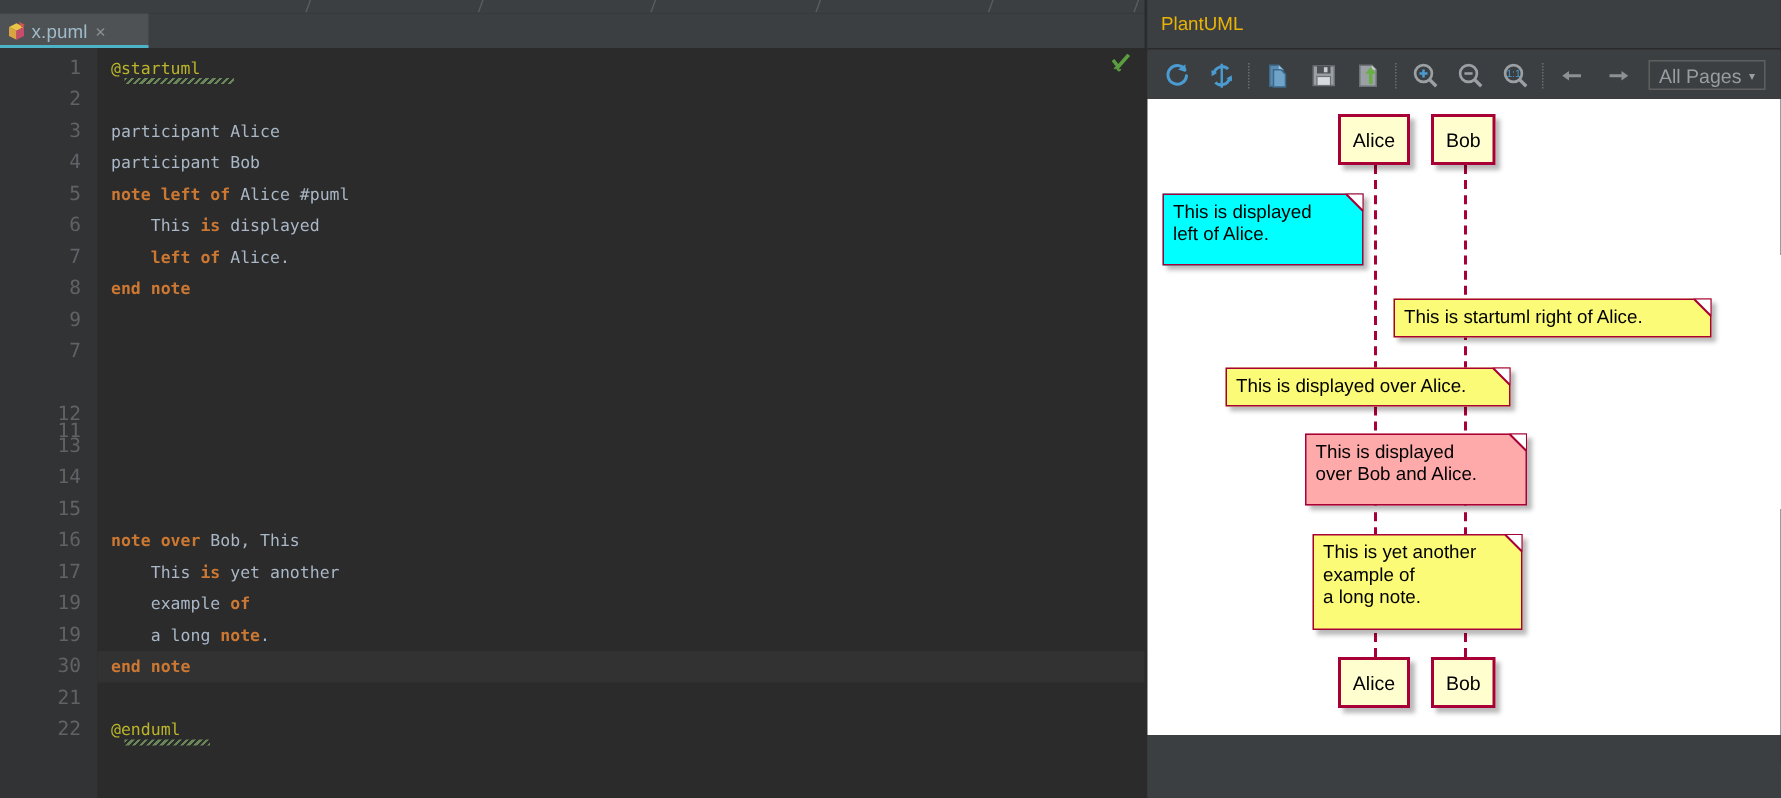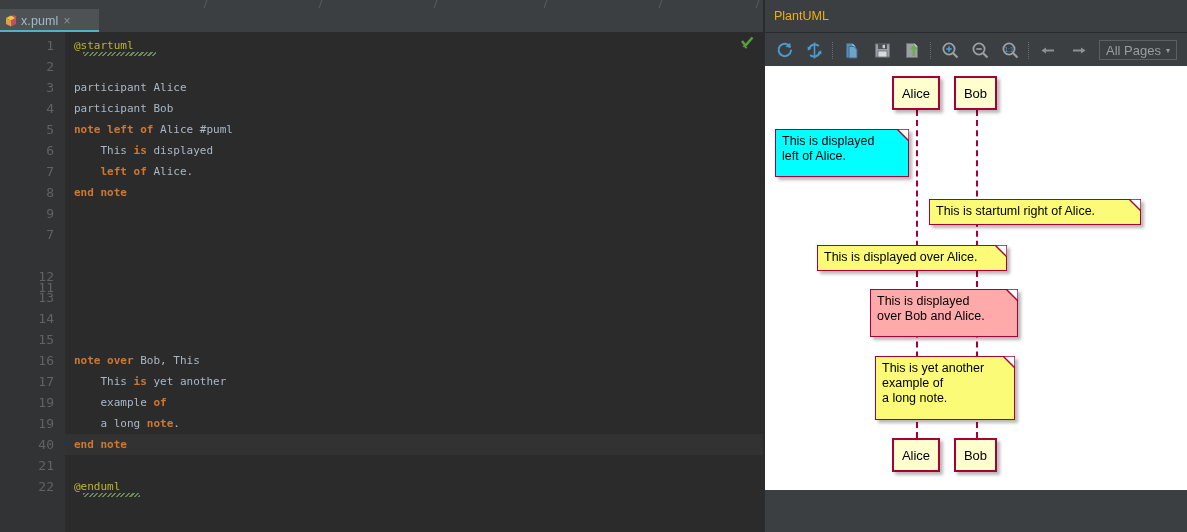--- a/index.html
+++ b/index.html
@@ -113,21 +113,21 @@
         <div class="gutterline" style="top: 192px;">7</div>
         <div class="gutterline" style="top: 213px; margin-top: 32px;">11</div>
         <div class="gutterline" style="top: 234px;">12</div>
         <div class="gutterline" style="top: 255px;">13</div>
         <div class="gutterline" style="top: 276px;">14</div>
         <div class="gutterline" style="top: 297px;">15</div>
         <div class="gutterline" style="top: 318px;">16</div>
         <div class="gutterline" style="top: 339px;">17</div>
         <div class="gutterline" style="top: 360px;">19</div>
         <div class="gutterline" style="top: 381px;">19</div>
-        <div class="gutterline" style="top: 402px;">40</div>
+        <div class="gutterline" style="top: 402px;">30</div>
         <div class="gutterline" style="top: 423px;">21</div>
         <div class="gutterline" style="top: 444px;">22</div>
       </div>
     <div class="code-area">
         <div class="codeline" style="top: 3px;"><span class="meta">@startuml</span><span style="position: absolute; left: 9px; top: 17px; height: 4px; width: 72.9px; background-image: repeating-linear-gradient(135deg, rgb(106, 135, 89) 0px, rgb(106, 135, 89) 1.6px, transparent 1.6px, transparent 3.2px);"></span></div>
         <div class="codeline" style="top: 24px;"></div>
         <div class="codeline" style="top: 45px;"><span class="tx">participant Alice</span></div>
         <div class="codeline" style="top: 66px;"><span class="tx">participant Bob</span></div>
         <div class="codeline" style="top: 87px;"><span class="kw">note left of</span><span class="tx"> Alice #puml</span></div>
         <div class="codeline" style="top: 108px;"><span class="tx">    This </span><span class="kw">is</span><span class="tx"> displayed</span></div>

